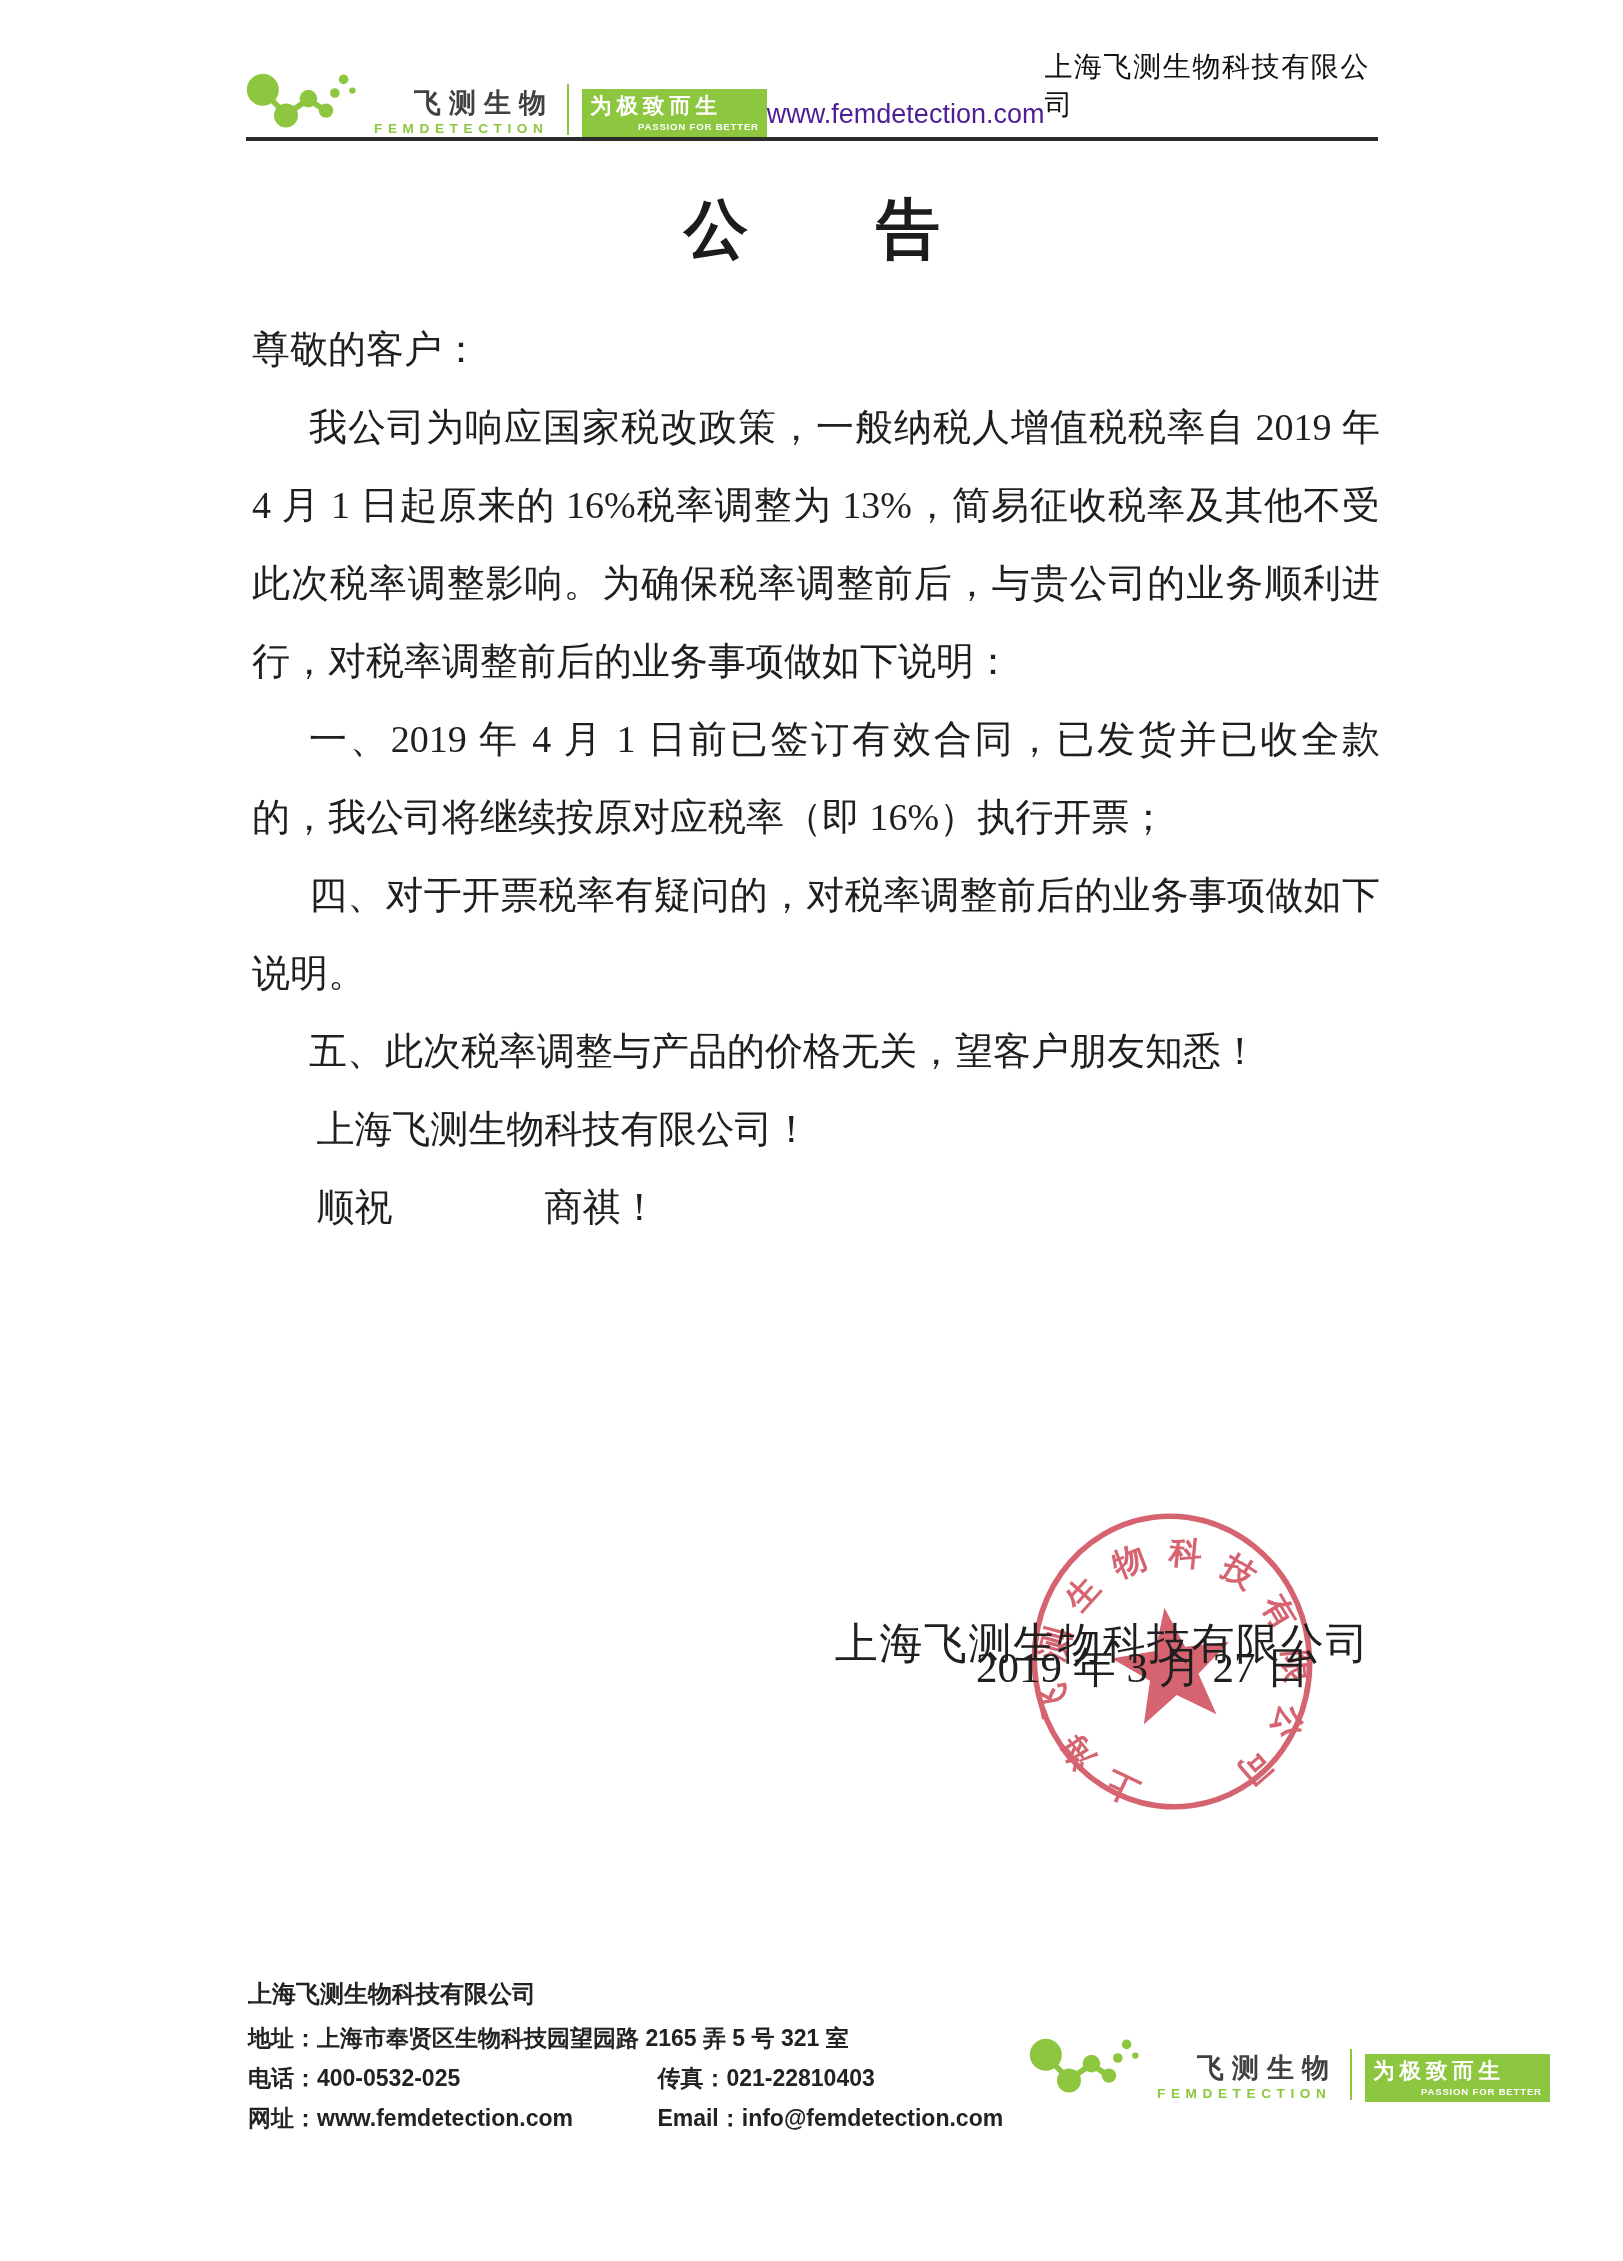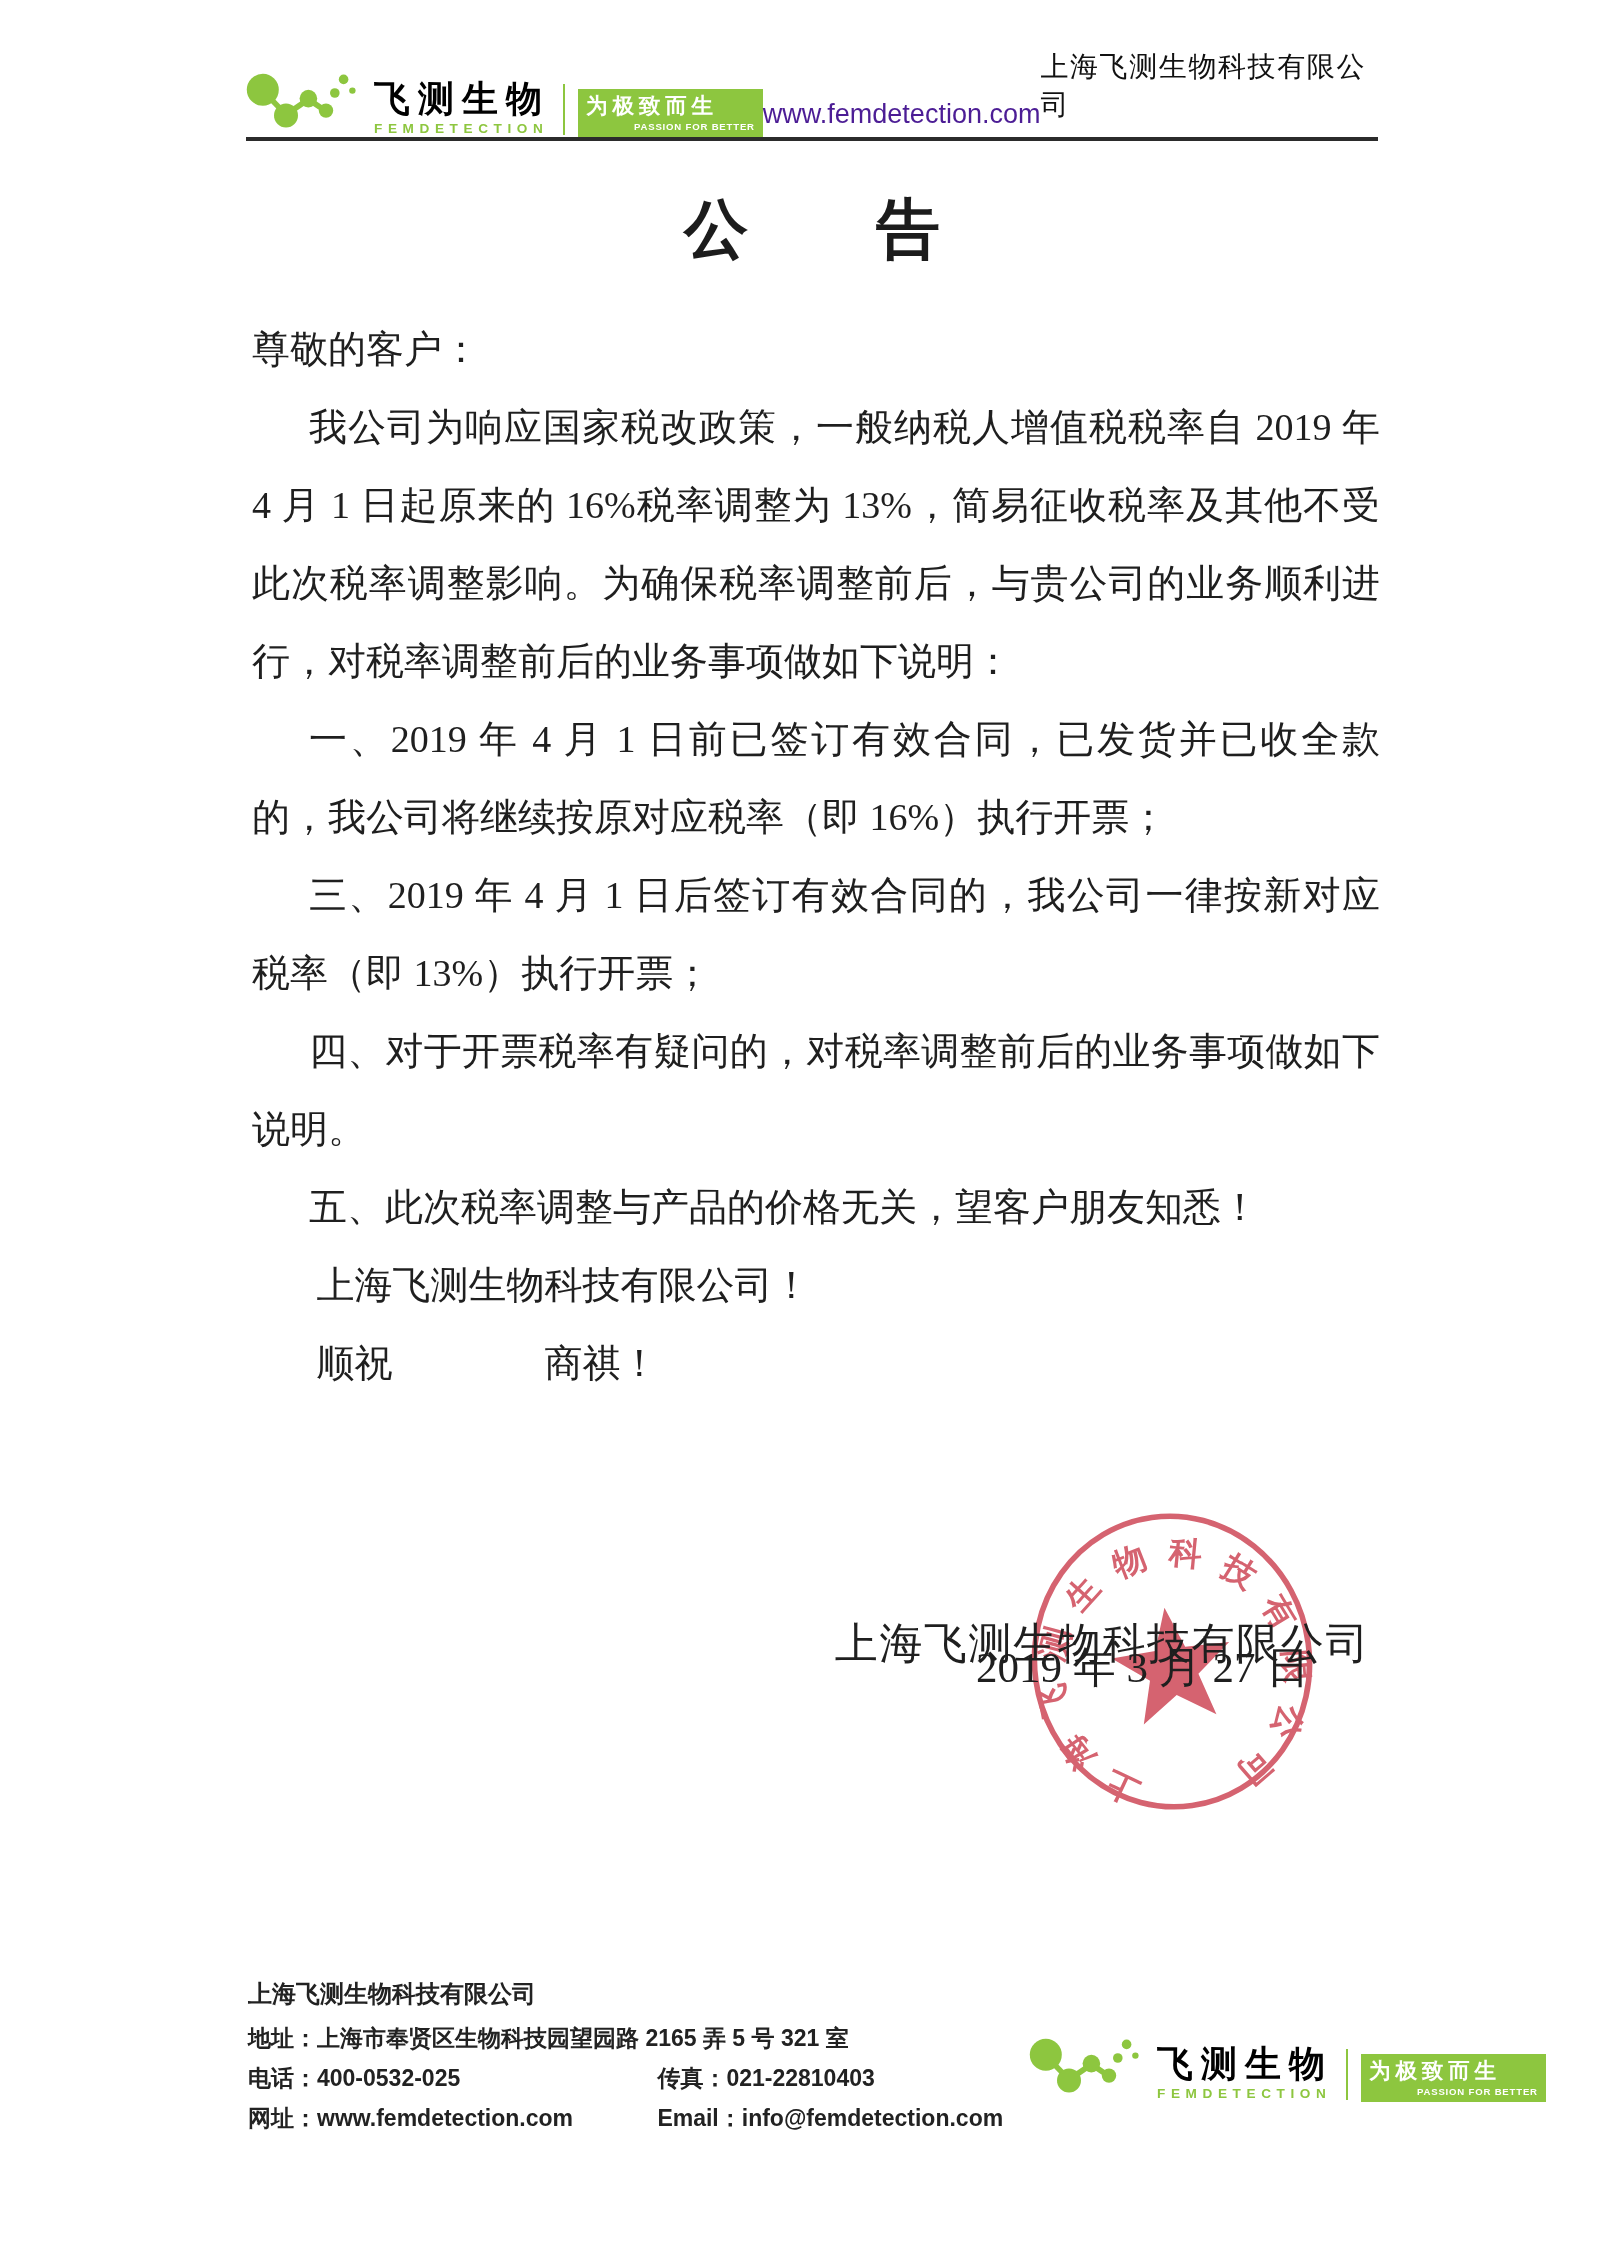--- a/index.html
+++ b/index.html
@@ -5,21 +5,21 @@
   html,body{margin:0;padding:0;background:#e8e8e8;}
   .page{position:relative;width:1624px;height:2261px;background:#ffffff;overflow:hidden;
         font-family:"Liberation Serif","DejaVu Serif",serif;color:#1f1f1f;}
 
   
   .header{position:absolute;left:246px;top:46px;width:1132px;height:91px;
           border-bottom:4px solid #2b2b2b;display:flex;justify-content:space-between;align-items:flex-end;}
   .logo{display:flex;align-items:flex-end;gap:8px;height:65px;}
   .logo svg.molecules{display:block;}
   .logo-text{display:flex;flex-direction:column;justify-content:flex-end;line-height:1;padding-bottom:1.6px;}
-  .logo-cn{color:#000000;font-size:36px;letter-spacing:8px;font-family:"Liberation Sans",sans-serif;font-weight:bold;white-space:nowrap;}
+  .logo-cn{color:#404040;font-size:27px;letter-spacing:8px;font-family:"Liberation Sans",sans-serif;font-weight:bold;white-space:nowrap;margin-left:40px;}
   .logo-en{color:#8dc63f;font-size:13.6px;letter-spacing:5.6px;font-family:"Liberation Sans",sans-serif;font-weight:bold;margin-top:4.8px;white-space:nowrap;}
   .logo-sep{width:2.4px;height:51px;background:#8dc63f;margin:0 4.8px 1.6px 4.8px;}
   .logo-box{background:#8dc63f;color:#ffffff;padding:6.4px 8px 5.6px 8px;line-height:1;margin-bottom:0px;}
   .logo-box .slogan-cn{font-size:21.6px;font-weight:bold;letter-spacing:4.8px;font-family:"Liberation Sans",sans-serif;white-space:nowrap;}
   .logo-box .slogan-en{font-size:9.6px;font-weight:bold;letter-spacing:0.8px;font-family:"Liberation Sans",sans-serif;margin-top:4.8px;white-space:nowrap;margin-left:48px;}
   .header-url{font-family:"Liberation Sans",sans-serif;font-size:27px;color:#4c1d95;padding-bottom:7px;}
   .header-company{font-size:28px;color:#111;padding-bottom:12.8px;letter-spacing:1.6px;}
 
   
   .doc-title{position:absolute;left:0;top:186px;width:100%;text-align:center;
@@ -85,21 +85,20 @@
     <div class="header-url">www.femdetection.com</div>
     <div class="header-company">上海飞测生物科技有限公司</div>
   </div>
 
   <div class="doc-title">公　　告</div>
 
   <div class="body-text">
     <p>尊敬的客户：</p>
     <p class="p-indent">我公司为响应国家税改政策，一般纳税人增值税税率自 2019 年 4 月 1 日起原来的 16%税率调整为 13%，简易征收税率及其他不受此次税率调整影响。为确保税率调整前后，与贵公司的业务顺利进行，对税率调整前后的业务事项做如下说明：</p>
     <p class="p-indent">一、2019 年 4 月 1 日前已签订有效合同，已发货并已收全款的，我公司将继续按原对应税率（即 16%）执行开票；</p>
-    <p class="p-indent">三、2019 年 4 月 1 日后签订有效合同的，我公司一律按新对应税率（即 13%）执行开票；</p>
     <p class="p-indent">四、对于开票税率有疑问的，对税率调整前后的业务事项做如下说明。</p>
     <p class="p-indent">五、此次税率调整与产品的价格无关，望客户朋友知悉！</p>
     <p class="p-small-indent">上海飞测生物科技有限公司！</p>
     <p class="p-small-indent">顺祝　　　　商祺！</p>
   </div>
 
   <svg class="stamp" viewBox="0 0 398 404">
     <g transform="rotate(-8 199 202)">
       <ellipse cx="199" cy="202" rx="172" ry="182" fill="none" stroke="#cf4c5b" stroke-width="7"></ellipse>
       <path d="M 0,-78 L 18.9,-26 L 74.2,-24.1 L 30.6,9.9 L 45.9,63.1 L 0,32.2 L -45.9,63.1 L -30.6,9.9 L -74.2,-24.1 L -18.9,-26 Z" transform="translate(199 212)" fill="#cf4c5b"></path>

